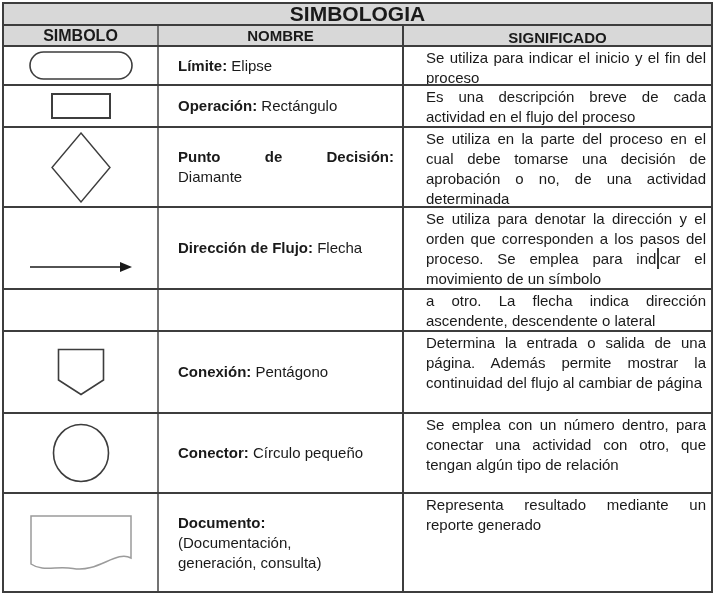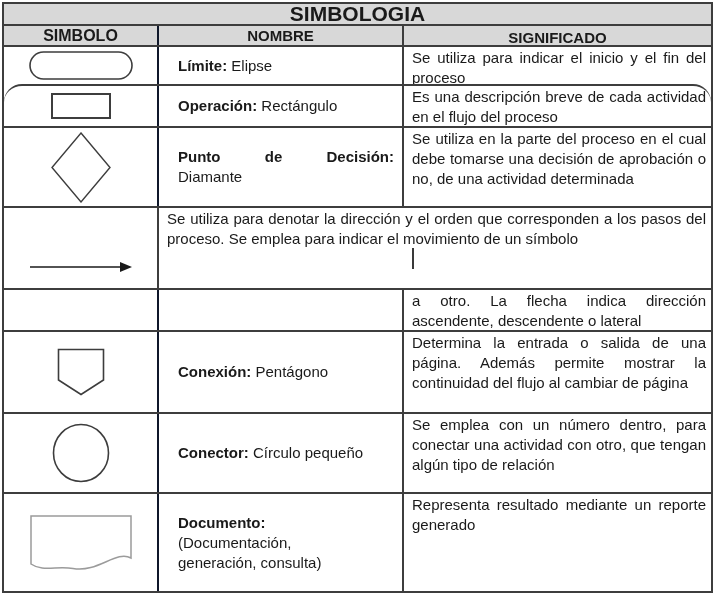--- a/index.html
+++ b/index.html
@@ -20,36 +20,36 @@
   .title-row{
     height:20px;background:#d8d8d8;
     display:flex;align-items:center;justify-content:center;
     font-weight:bold;font-size:21px;
   }
   .header-row{height:19px;background:#d8d8d8;font-weight:bold;font-size:16px;}
   .header-row .cell{display:flex;align-items:center;justify-content:center;}
   .cell{box-sizing:border-box;overflow:hidden;}
   .col-sym{width:153px;flex:0 0 153px;display:flex;align-items:center;justify-content:center;}
   .col-name{
-    width:245px;flex:0 0 245px;border-left:2px solid #0f172a;
+    width:245px;flex:0 0 245px;border-left:2px solid #737373;
     display:flex;flex-direction:column;justify-content:center;
     padding:2px 8px 2px 19px;font-size:15px;line-height:20px;
   }
   .col-sig{
     flex:1 1 auto;border-left:2px solid #3d3d3d;
-    padding:1px 5px 1px 8px;font-size:15px;line-height:20px;
+    padding:1px 5px 1px 22px;font-size:15px;line-height:20px;
     text-align:justify;position:relative;
   }
   .name-bold{font-weight:bold;}
   .name--stacked .name-bold{display:block;text-align:justify;text-align-last:justify;}
   .name--stacked .name-rest{display:block;}
   .name--doc .name-bold{display:block;}
   .name--doc .name-rest{display:block;white-space:pre-line;}
   
-  .r1{height:37px;} .r2{height:40px;border-radius:18px;} .r3{height:78px;} .r4{height:80px;}
+  .r1{height:37px;} .r2{height:40px;} .r3{height:78px;} .r4{height:80px;}
   .r5{height:40px;} .r6{height:80px;} .r7{height:78px;} .r8{height:97px;}
   .sym-arrow-cell{align-items:flex-end;padding-bottom:14px;}
   svg{display:block;}
   .caret{
     position:absolute;width:2px;height:21px;background:#3a3a3a;
     left:253px;top:40px;
   }
 </style>
 </head>
 <body>
@@ -103,20 +103,23 @@
     <div class="cell col-sig">Se utiliza en la parte del proceso en el cual debe tomarse una decisión de aprobación o no, de una actividad determinada</div>
   </div>
 
   <div class="row r4">
     <div class="cell col-sym sym-arrow-cell">
       <svg width="102" height="14" viewBox="0 0 102 14">
         <line x1="0" y1="7" x2="90" y2="7" stroke="#1a1a1a" stroke-width="1.6"></line>
         <polygon points="90,2 102,7 90,12" fill="#1a1a1a"></polygon>
       </svg>
     </div>
+    <div class="cell col-name">
+      <div><span class="name-bold">Dirección de Flujo:</span><span class="name-rest"> Flecha</span></div>
+    </div>
     <div class="cell col-sig">
       <span>Se utiliza para denotar la dirección y el orden que corresponden a los pasos del proceso. Se emplea para indicar el movimiento de un símbolo</span>
       <span class="caret"></span>
     </div>
   </div>
 
   <div class="row r5">
     <div class="cell col-sym"></div>
     <div class="cell col-name"></div>
     <div class="cell col-sig">a otro. La flecha indica dirección ascendente, descendente o lateral</div>

